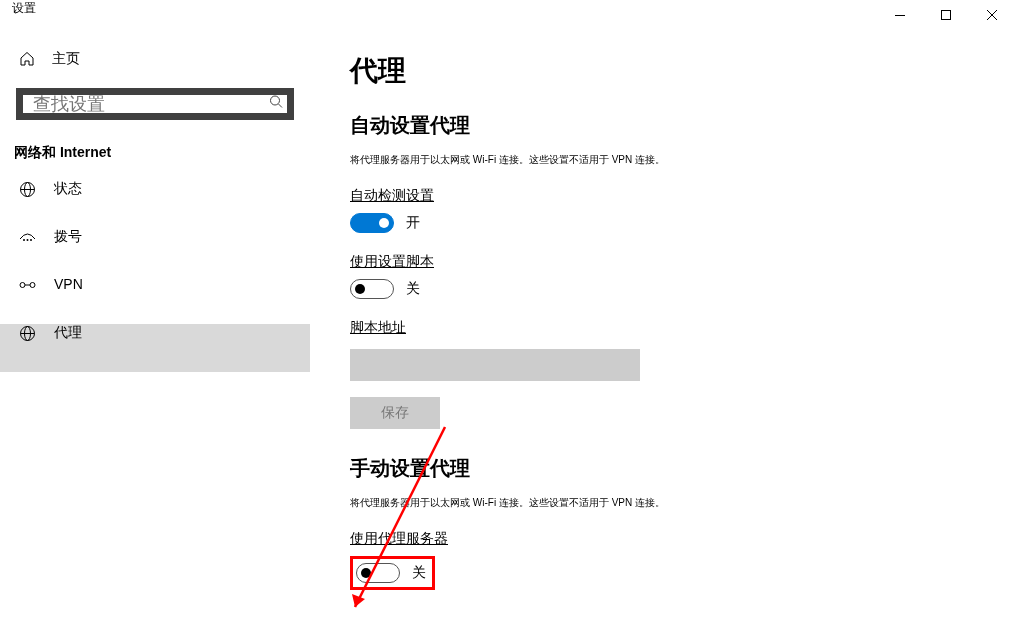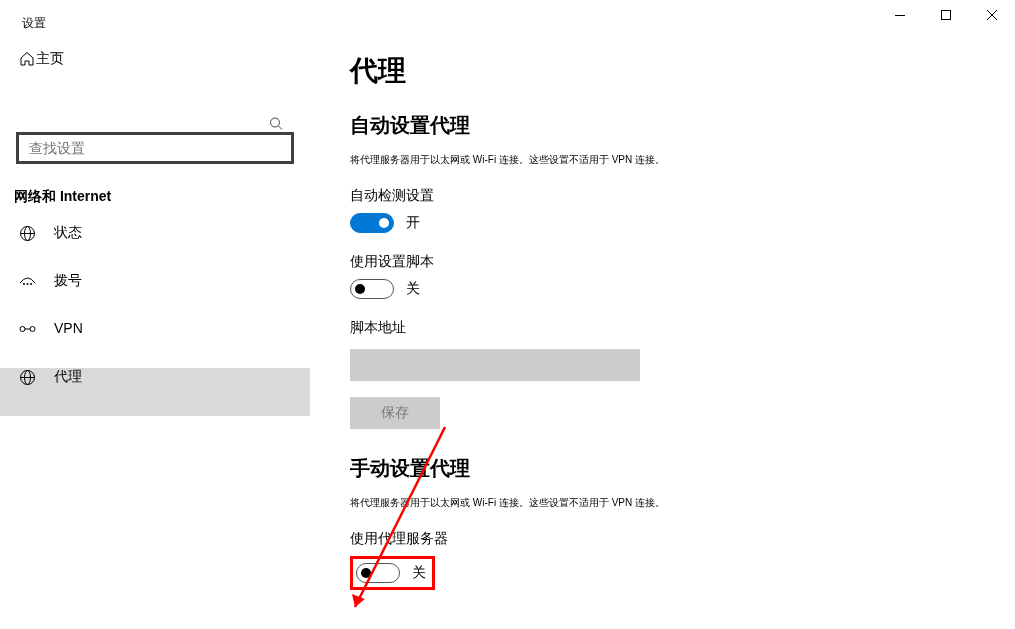--- a/index.html
+++ b/index.html
@@ -7,22 +7,22 @@
       font-family: "Segoe UI", "Microsoft YaHei", sans-serif;
       background: #fff;
       width: 1015px;
       height: 629px;
       overflow: hidden;
       position: relative;
     }
     .titlebar {
       height: 32px;
       display: flex;
-      align-items: flex-end;
-      padding-left: 22px;
+      align-items: flex-start;
+      padding-left: 12px;
       font-size: 12px;
       color: #000;
     }
     .window-controls {
       position: absolute;
       right: 0;
       top: 0;
       display: flex;
     }
     .win-btn {
@@ -40,38 +40,38 @@
       height: calc(100% - 32px);
     }
     .sidebar {
       width: 310px;
       padding: 8px 0;
       position: relative;
     }
     .home-link {
       display: flex;
       align-items: center;
+      gap: 16px;
       padding: 10px 16px 10px 18px;
       font-size: 14px;
       cursor: default;
     }
     .search-wrap {
       margin: 10px 16px 18px 16px;
       position: relative;
     }
     .search-input {
       width: 100%;
       height: 32px;
-      border: 3px solid #404040;
+      border: 7px solid #404040;
       background: #fff;
       padding: 0 34px 0 10px;
-      font-size: 14px;
+      font-size: 18px;
       font-family: inherit;
       outline: none;
-      margin-top: 44px;
     }
     .search-icon {
       position: absolute;
       right: 10px;
       top: 50%;
       transform: translateY(-50%);
     }
     .category-title {
       font-size: 14px;
       font-weight: 600;
@@ -113,20 +113,21 @@
       margin-bottom: 14px;
     }
     .desc {
       font-size: 10px;
       margin-bottom: 20px;
       color: #000;
     }
     .setting-label {
       font-size: 14px;
       margin-bottom: 8px;
+      text-decoration: underline;
     }
     .toggle-row {
       display: flex;
       align-items: center;
       gap: 12px;
       margin-bottom: 20px;
     }
     .toggle {
       width: 44px;
       height: 20px;

